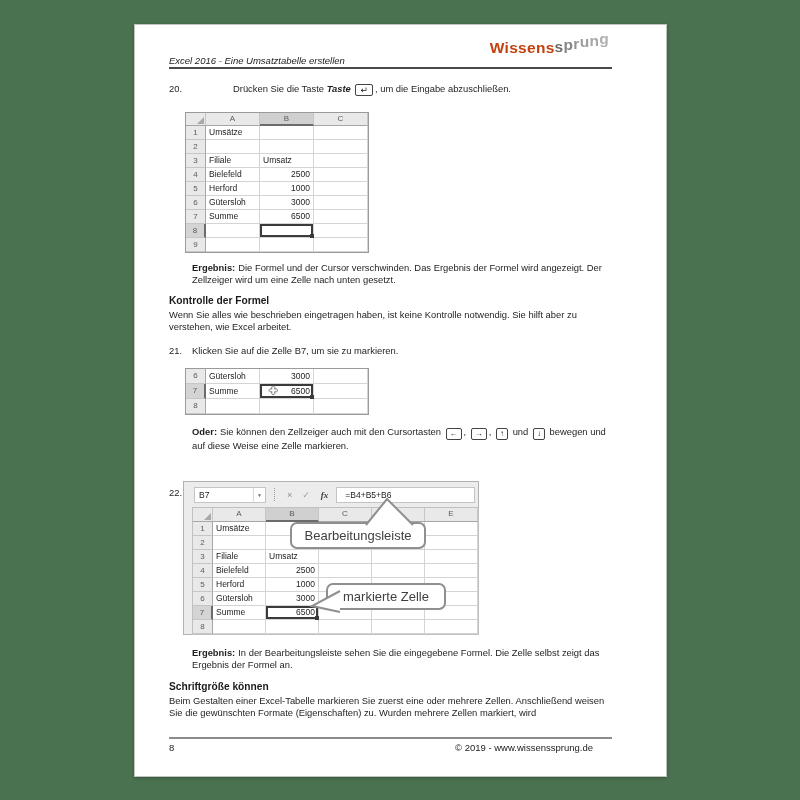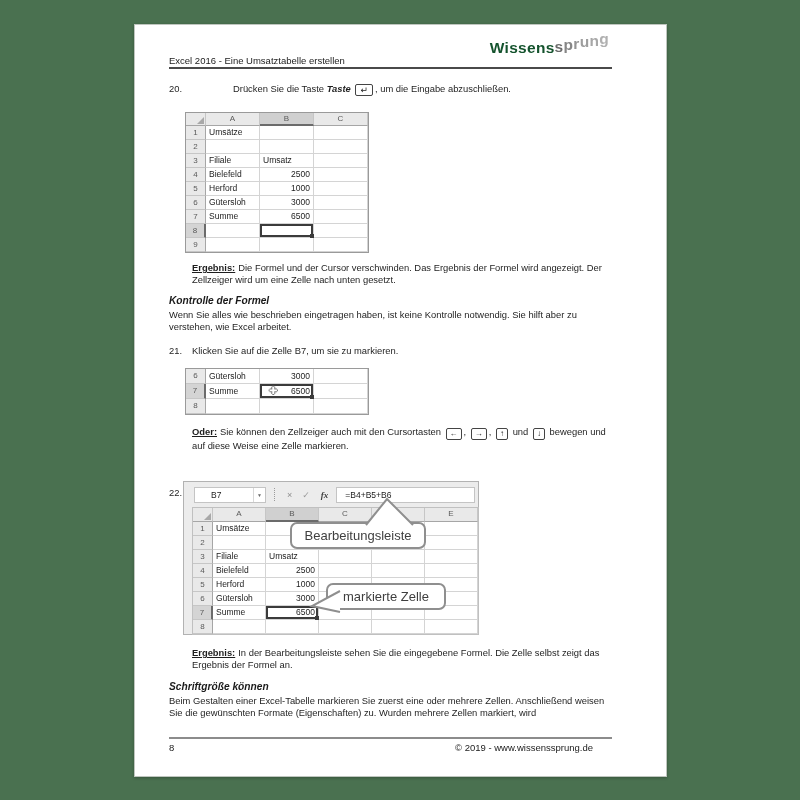--- a/index.html
+++ b/index.html
@@ -8,43 +8,43 @@
     background:#4a7150;
     font-family:"Liberation Sans","DejaVu Sans",sans-serif;
   }
   .page{
     position:absolute;left:134px;top:24px;width:533px;height:753px;
     background:#ffffff;border:1px solid #bfc6bf;box-sizing:border-box;
     box-shadow:0 1px 3px rgba(0,0,0,.25);
   }
   .abs{position:absolute;}
   
-  .header-title{left:34px;top:30px;font-size:9.5px;color:#222;}
+  .header-title{left:34px;top:30px;font-size:9.5px;color:#222;font-style:italic;}
   .header-rule{left:34px;top:42px;width:443px;height:2px;background:#4a4a4a;}
   .logo{right:57px;top:14px;font-weight:bold;font-size:15.5px;letter-spacing:.3px;white-space:nowrap;}
-  .logo .pre{color:#14532d;}
+  .logo .pre{color:#c2410c;}
   .logo span{display:inline-block;}
   .l0{transform:translateY(-1.5px);color:#6c6c6c;}
   .l1{transform:translateY(-3px);color:#868686;}
   .l2{transform:translateY(-4.5px);color:#949494;}
   .l3{transform:translateY(-6px);color:#9e9e9e;}
   .l4{transform:translateY(-7.5px);color:#a7a7a7;}
   .l5{transform:translateY(-9px);color:#b0b0b0;}
   .footer-rule{left:34px;top:712px;width:443px;height:2px;background:#8c8c8c;}
   .footer-page{left:34px;top:717px;font-size:9.5px;color:#222;}
   .footer-copy{right:73px;top:717px;font-size:9.5px;color:#222;}
   
   .txt{font-size:9.4px;line-height:12.3px;color:#1e1e1e;}
   .list{left:34px;display:flex;}
   .list .num{width:23px;flex:0 0 23px;}
   .list .body{flex:1;}
   .ind{left:57px;width:424px;}
-  .lbl{font-weight:bold;text-decoration:underline;margin-right:3px;}
+  .lbl{font-weight:bold;margin-right:3px;}
   .bi{font-weight:bold;font-style:italic;}
-  .sect{left:34px;font-size:10.2px;font-weight:bold;font-style:italic;color:#1a1a1a;}
+  .sect{left:34px;font-size:10.2px;font-weight:bold;color:#1a1a1a;}
   .wide{left:34px;width:446px;}
   .key{
     display:inline-block;border:1px solid #444;border-radius:2px;background:#fff;
     font-size:8px;line-height:10px;padding:0 3px;margin:0 2px;vertical-align:-1px;color:#222;
   }
   .enterkey{font-size:9px;padding:0 4px;}
   
   [data-grid]{display:grid;background:#fff;box-sizing:border-box;}
   [data-grid] > div{box-sizing:border-box;white-space:nowrap;overflow:visible;
     font-size:8.5px;border-right:1px solid #d4d4d4;border-bottom:1px solid #d4d4d4;}
@@ -65,21 +65,21 @@
     text-shadow:-1px 0 0 #777,1px 0 0 #777,0 -1px 0 #777,0 1px 0 #777;}
   #sheet1{left:50px;top:87px;border:1px solid #9a9a9a;
     grid-template-columns:20px 54px 54px 54px;grid-template-rows:13px repeat(9,14px);}
   #sheet2grid{left:50px;top:343px;border:1px solid #9a9a9a;
     grid-template-columns:20px 54px 54px 54px;grid-template-rows:repeat(3,15px);}
   #sheet2grid > .cell{line-height:14px;}
   
   .shot{left:48px;top:456px;width:296px;height:154px;background:#ececec;border:1px solid #b2b2b2;box-sizing:border-box;}
   .fbar{position:absolute;left:10px;top:3px;right:3px;height:19px;display:flex;align-items:center;}
   .namebox{width:72px;height:16px;background:#fff;border:1px solid #c4c4c4;display:flex;
-    align-items:center;font-size:8.5px;color:#222;padding-left:16px;box-sizing:border-box;}
+    align-items:center;font-size:8.5px;color:#222;padding-left:4px;box-sizing:border-box;}
   .namebox .val{flex:1;}
   .nb-arrow{font-size:5px;color:#6a6a6a;border-left:1px solid #d8d8d8;padding:0 3px;line-height:14px;}
   .fsep{height:13px;border-left:1px dotted #9a9a9a;margin:0 7px 0 8px;}
   .fbtn{font-size:9px;color:#8e8e8e;margin:0 5px;line-height:16px;}
   .fbtn.confirm{color:#9a9a9a;}
   .fbtn.fx{color:#3f3f3f;font-family:"Liberation Serif",serif;font-style:italic;font-weight:bold;margin:0 4px 0 6px;}
   .formulabox{flex:1;height:16px;background:#fff;border:1px solid #c4c4c4;font-size:8.5px;color:#222;
     display:flex;align-items:center;padding-left:8px;box-sizing:border-box;margin-left:4px;}
   #sheet3grid{position:absolute;left:8px;top:25px;border:1px solid #c0c0c0;
     grid-template-columns:20px 53px 53px 53px 53px 53px;grid-template-rows:14px repeat(8,14px);}

